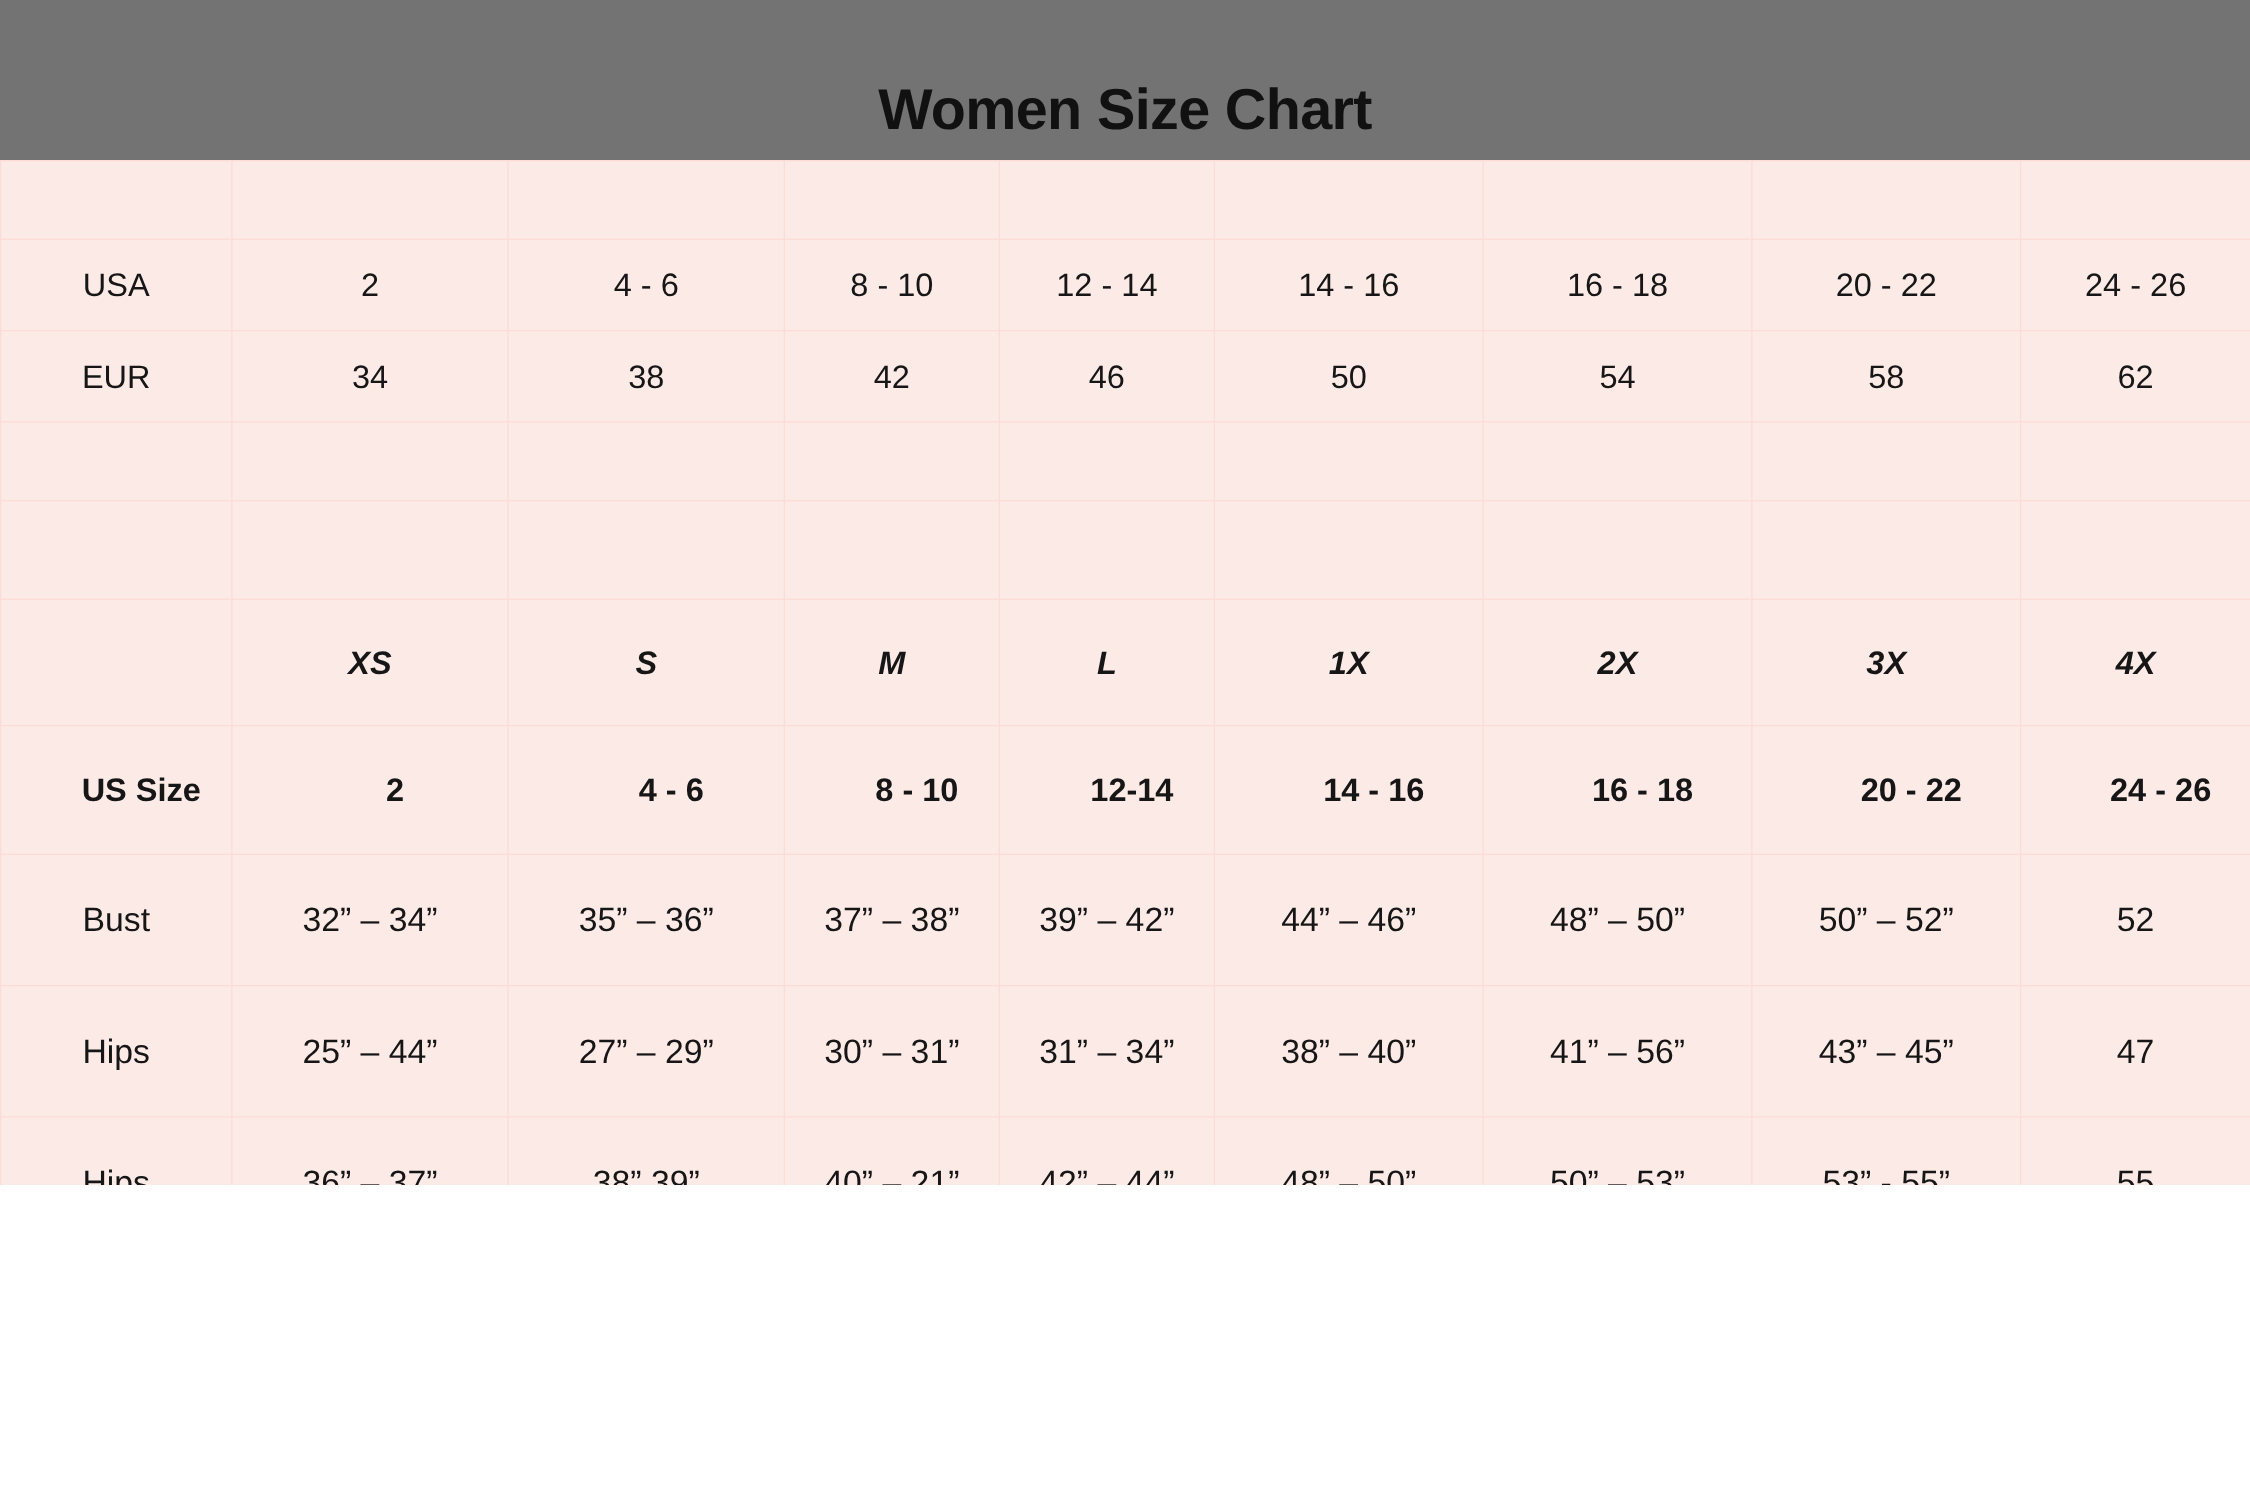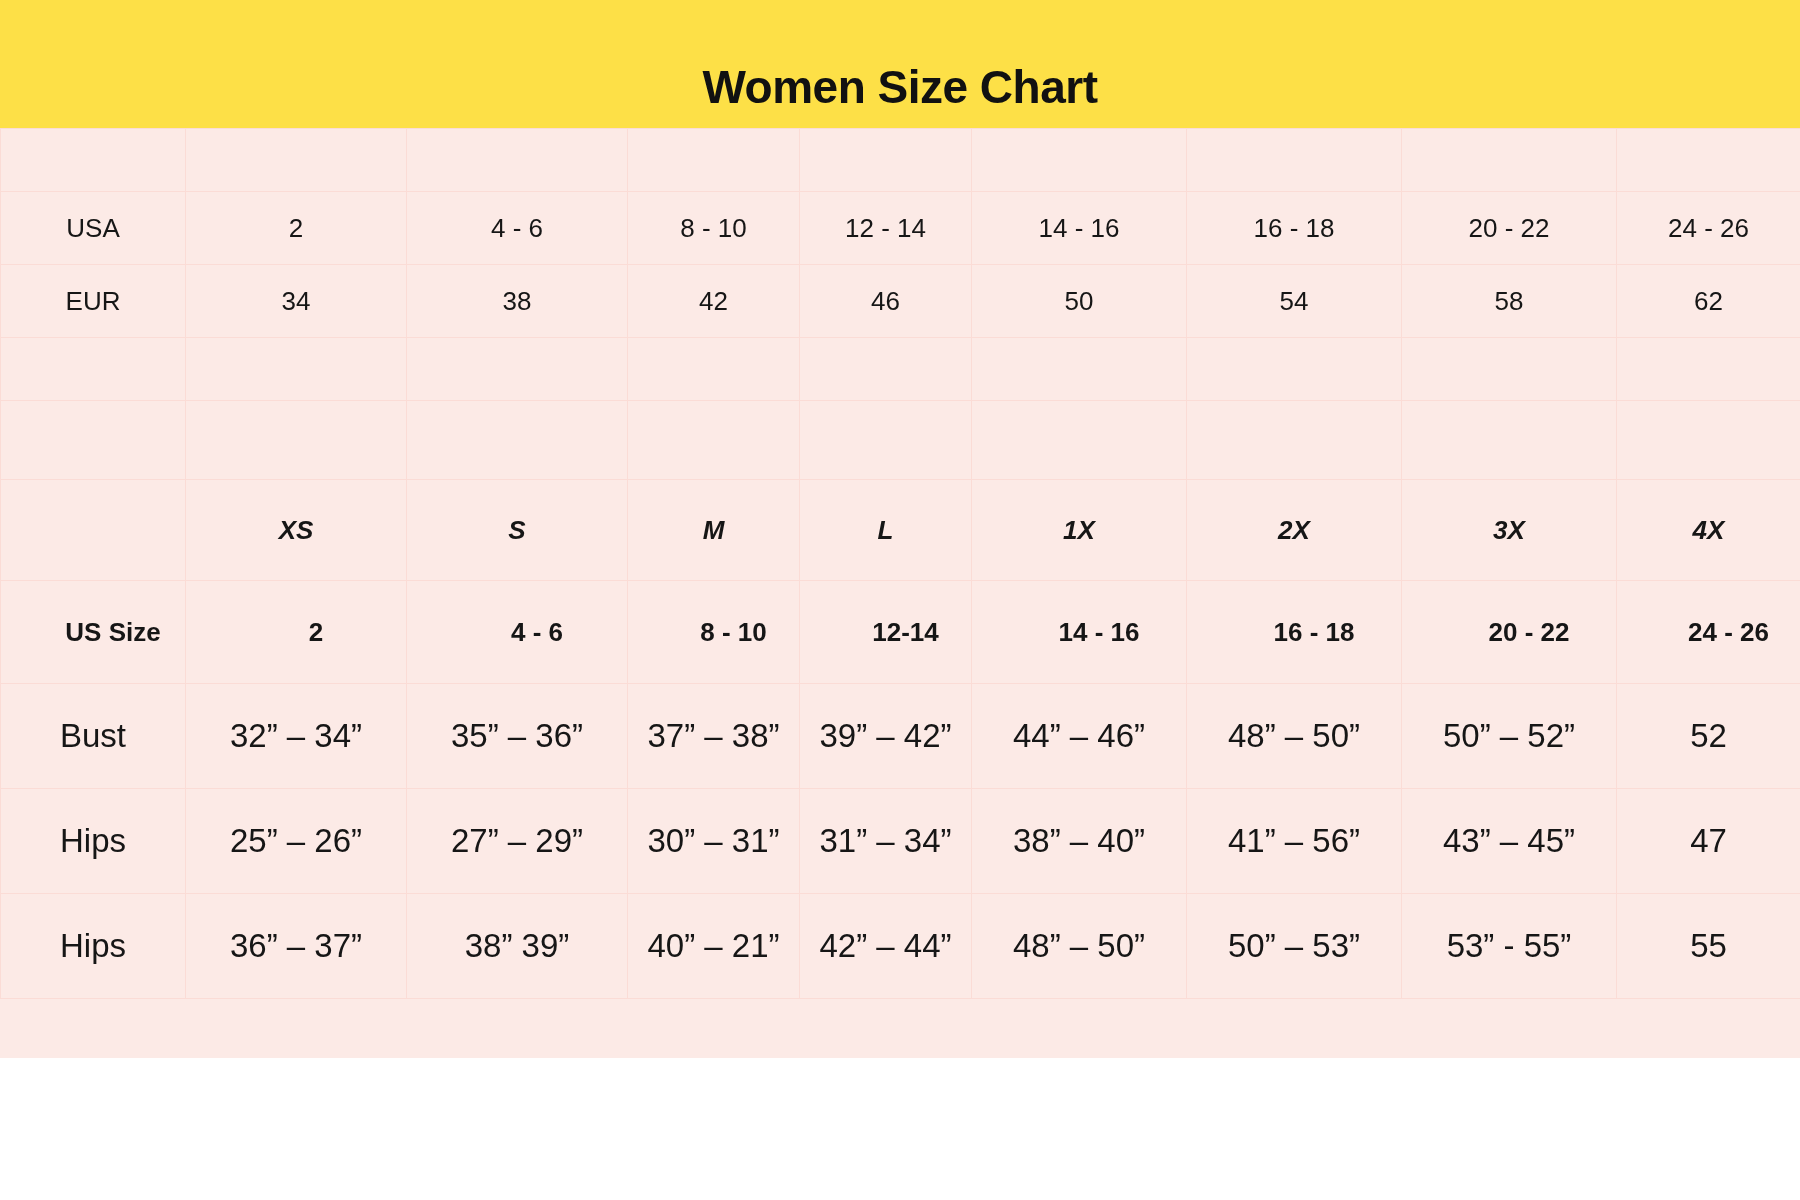--- a/index.html
+++ b/index.html
@@ -6,22 +6,22 @@
     margin: 0;
     padding: 0;
     width: 1800px;
     height: 1200px;
     background: #ffffff;
     font-family: "Liberation Sans", sans-serif;
   }
   #page {
     position: relative;
     width: 1800px;
-    height: 1058px;
-    background: #fde047;
+    height: 948px;
+    background: #737373;
     overflow: hidden;
   }
   .chart-panel {
     position: absolute;
     left: 0;
     top: 128px;
     width: 1800px;
     height: 990px;
     background: #fceae6;
   }
@@ -68,21 +68,21 @@
     font-weight: bold;
   }
   .lbl {
     font-size: 27px;
   }
   td.measure-lbl {
     font-size: 27px;
   }
   tr.measure-row td {
     height: 104px;
-    font-size: 33px;
+    font-size: 27px;
   }
   tr.sizeletter-row td {
     height: 100px;
     font-style: italic;
   }
   tr.ussize-row td {
     height: 102px;
     padding-left: 40px;
   }
   tr.data-row td {
@@ -203,21 +203,21 @@
         <td>37” – 38”</td>
         <td>39” – 42”</td>
         <td>44” – 46”</td>
         <td>48” – 50”</td>
         <td>50” – 52”</td>
         <td>52</td>
       </tr>
 
       <tr class="measure-row">
         <td class="col-label measure-lbl">Hips</td>
-        <td>25” – 26”</td>
+        <td>25” – 44”</td>
         <td>27” – 29”</td>
         <td>30” – 31”</td>
         <td>31” – 34”</td>
         <td>38” – 40”</td>
         <td>41” – 56”</td>
         <td>43” – 45”</td>
         <td>47</td>
       </tr>
 
       <tr class="measure-row">

